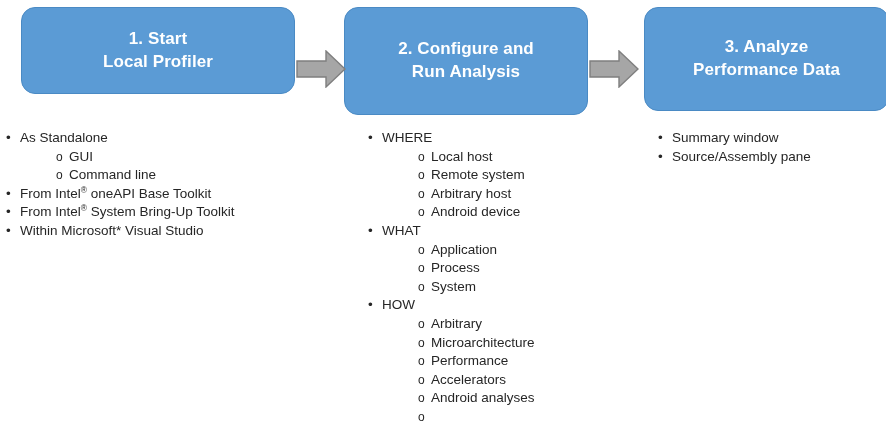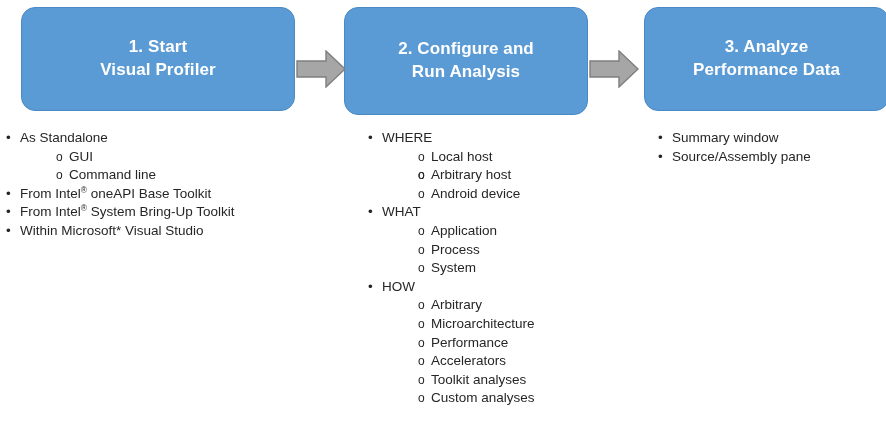--- a/index.html
+++ b/index.html
@@ -26,21 +26,21 @@
     display: flex;
     align-items: center;
     justify-content: center;
     text-align: center;
     color: #ffffff;
     font-weight: bold;
     font-size: 17px;
     line-height: 1.35;
     letter-spacing: 0.1px;
   }
-  #flow-box-1 { left: 21px;  top: 7px; width: 274px; height: 104px; }
+  #flow-box-1 { left: 21px;  top: 7px; width: 274px; height: 87px; }
   #flow-box-2 { left: 344px; top: 7px; width: 244px; height: 108px; }
   #flow-box-3 { left: 644px; top: 7px; width: 245px; height: 104px; }
   .flow-box .box-title { display: block; padding: 0 8px; }
 
   
   .arrow {
     position: absolute;
     top: 50px;
     width: 50px;
     height: 38px;
@@ -88,21 +88,21 @@
     vertical-align: super;
     line-height: 0;
   }
 </style>
 </head>
 <body>
 
 <div class="flow-box" id="flow-box-1">
   <span class="box-title">
     <span>1. Start</span><br>
-    <span>Visual Profiler</span>
+    <span>Local Profiler</span>
   </span>
 </div>
 
 <div class="flow-box" id="flow-box-2">
   <span class="box-title">
     <span>2. Configure and</span><br>
     <span>Run Analysis</span>
   </span>
 </div>
 
@@ -168,20 +168,21 @@
       <span class="bullet-glyph">•</span>
       <span class="item-label">WHERE</span>
     </li>
     <ul class="lvl2">
       <li class="item">
         <span class="bullet-glyph">o</span>
         <span class="item-label">Local host</span>
       </li>
       <li class="item">
         <span class="bullet-glyph">o</span>
+        <span class="item-label">Remote system</span>
       </li>
       <li class="item">
         <span class="bullet-glyph">o</span>
         <span class="item-label">Arbitrary host</span>
       </li>
       <li class="item">
         <span class="bullet-glyph">o</span>
         <span class="item-label">Android device</span>
       </li>
     </ul>
@@ -221,25 +222,24 @@
       <li class="item">
         <span class="bullet-glyph">o</span>
         <span class="item-label">Performance</span>
       </li>
       <li class="item">
         <span class="bullet-glyph">o</span>
         <span class="item-label">Accelerators</span>
       </li>
       <li class="item">
         <span class="bullet-glyph">o</span>
-        <span class="item-label">Toolkit analyses</span>
-      </li>
-      <li class="item">
-        <span class="bullet-glyph">o</span>
-        <span class="item-label">Custom analyses</span>
+        <span class="item-label">Android analyses</span>
+      </li>
+      <li class="item">
+        <span class="bullet-glyph">o</span>
       </li>
     </ul>
 
   </ul>
 </div>
 
 <div class="bullet-col" id="column-analyze">
   <ul class="lvl1">
     <li class="item">
       <span class="bullet-glyph">•</span>

